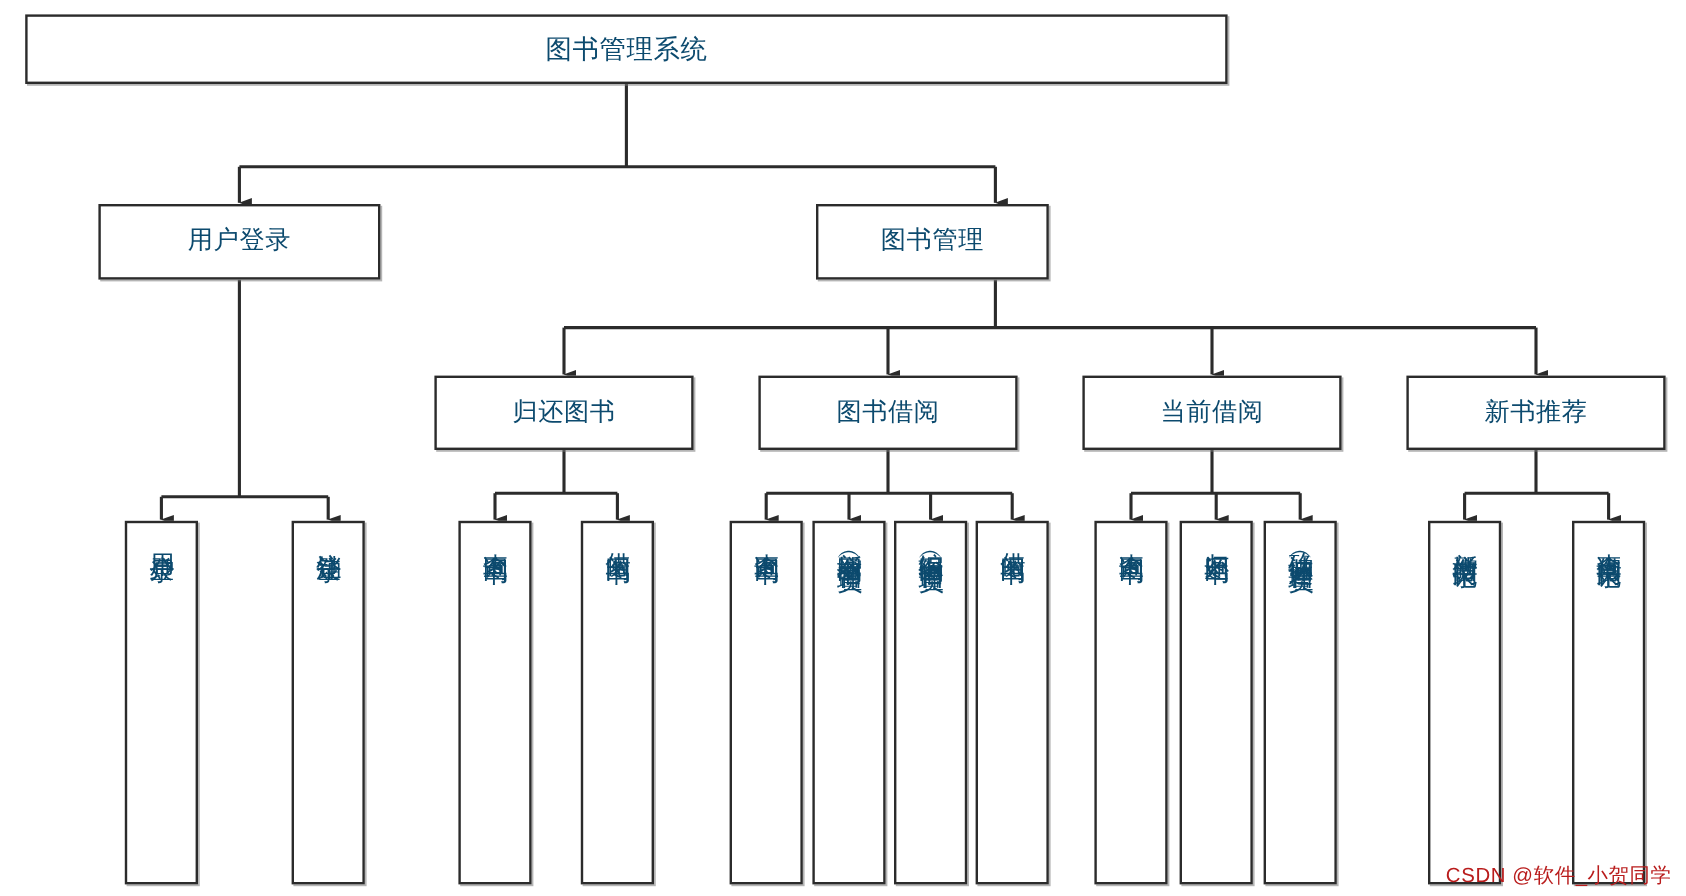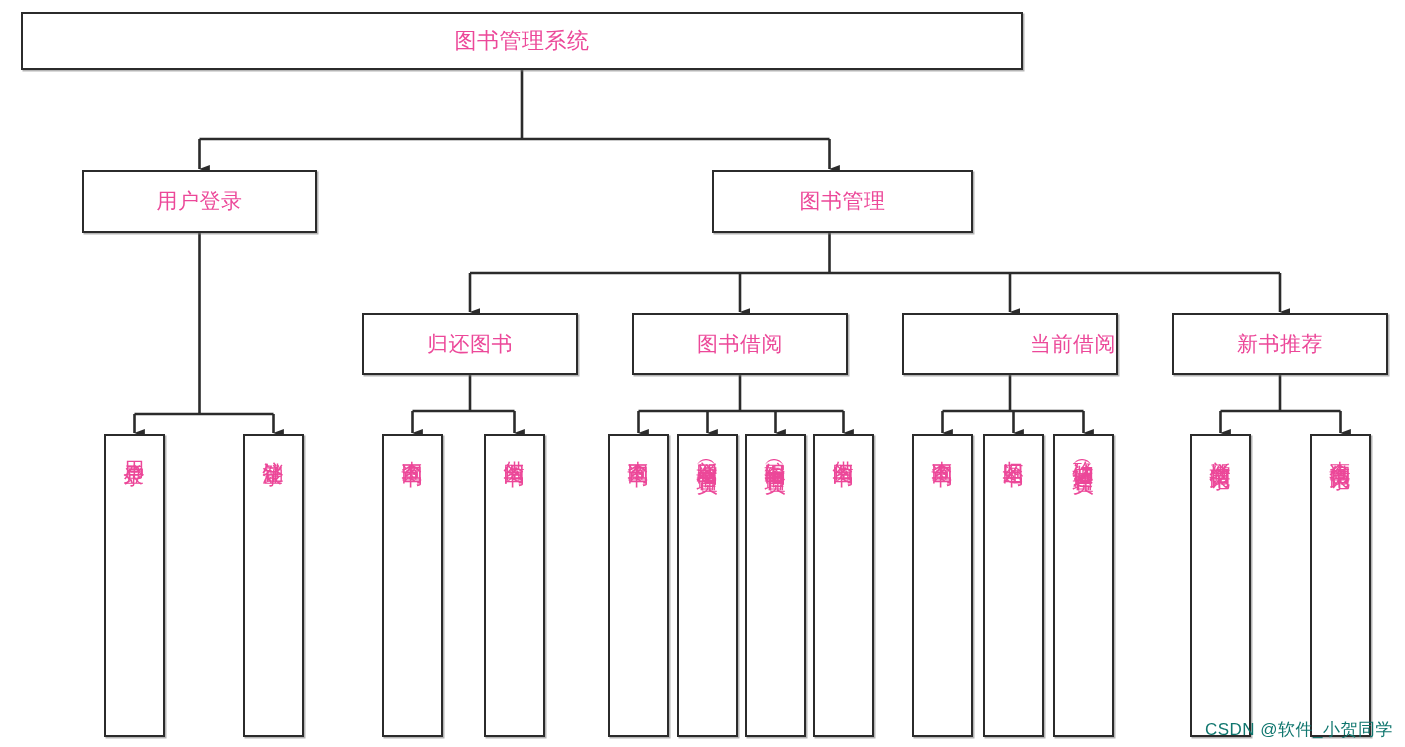--- a/index.html
+++ b/index.html
@@ -24,21 +24,21 @@
     top: 0;
     width: 1405px;
     height: 747px;
     pointer-events: none;
   }
   .node {
     position: absolute;
     box-sizing: border-box;
     border: 2px solid #2b2b2b;
     background: #ffffff;
-    color: #ec4899;
+    color: #0c4a6e;
     display: flex;
     align-items: center;
     justify-content: center;
     text-align: center;
     box-shadow: 1.5px 1.5px 0 rgba(120,120,120,0.55);
     z-index: 2;
   }
   .node .label {
     display: block;
     line-height: 1.18;
@@ -61,21 +61,21 @@
     white-space: nowrap;
   }
   .node.title .label {
     font-size: 22px;
   }
   #watermark {
     position: absolute;
     right: 12px;
     bottom: 6px;
     font-size: 17px;
-    color: #0f766e;
+    color: #b91c1c;
     letter-spacing: 0.5px;
     white-space: nowrap;
     z-index: 3;
     font-family: "Liberation Sans", "DejaVu Sans", sans-serif;
   }
 </style>
 </head>
 <body>
 
 <div id="canvas">
@@ -124,33 +124,33 @@
   </svg>
 
   <div class="node title h" style="left:21px; top:12px; width:1002px; height:58px;">
     <span class="label">图书管理系统</span>
   </div>
 
   <div class="node h" style="left:82px; top:170px; width:235px; height:63px;">
     <span class="label">用户登录</span>
   </div>
 
-  <div class="node h" style="left:712px; top:170px; width:261px; height:63px;">
+  <div class="node h" style="left:680px; top:170px; width:194px; height:63px;">
     <span class="label">图书管理</span>
   </div>
 
   <div class="node h" style="left:362px; top:313px; width:216px; height:62px;">
     <span class="label">归还图书</span>
   </div>
 
   <div class="node h" style="left:632px; top:313px; width:216px; height:62px;">
     <span class="label">图书借阅</span>
   </div>
 
-  <div class="node h" style="left:902px; top:313px; width:216px; height:62px;justify-content:flex-end;">
+  <div class="node h" style="left:902px; top:313px; width:216px; height:62px;">
     <span class="label">当前借阅</span>
   </div>
 
   <div class="node h" style="left:1172px; top:313px; width:216px; height:62px;">
     <span class="label">新书推荐</span>
   </div>
 
   <div class="node v" style="left:104px; top:434px; width:61px; height:303px;">
     <span class="label">用户登录</span>
   </div>

